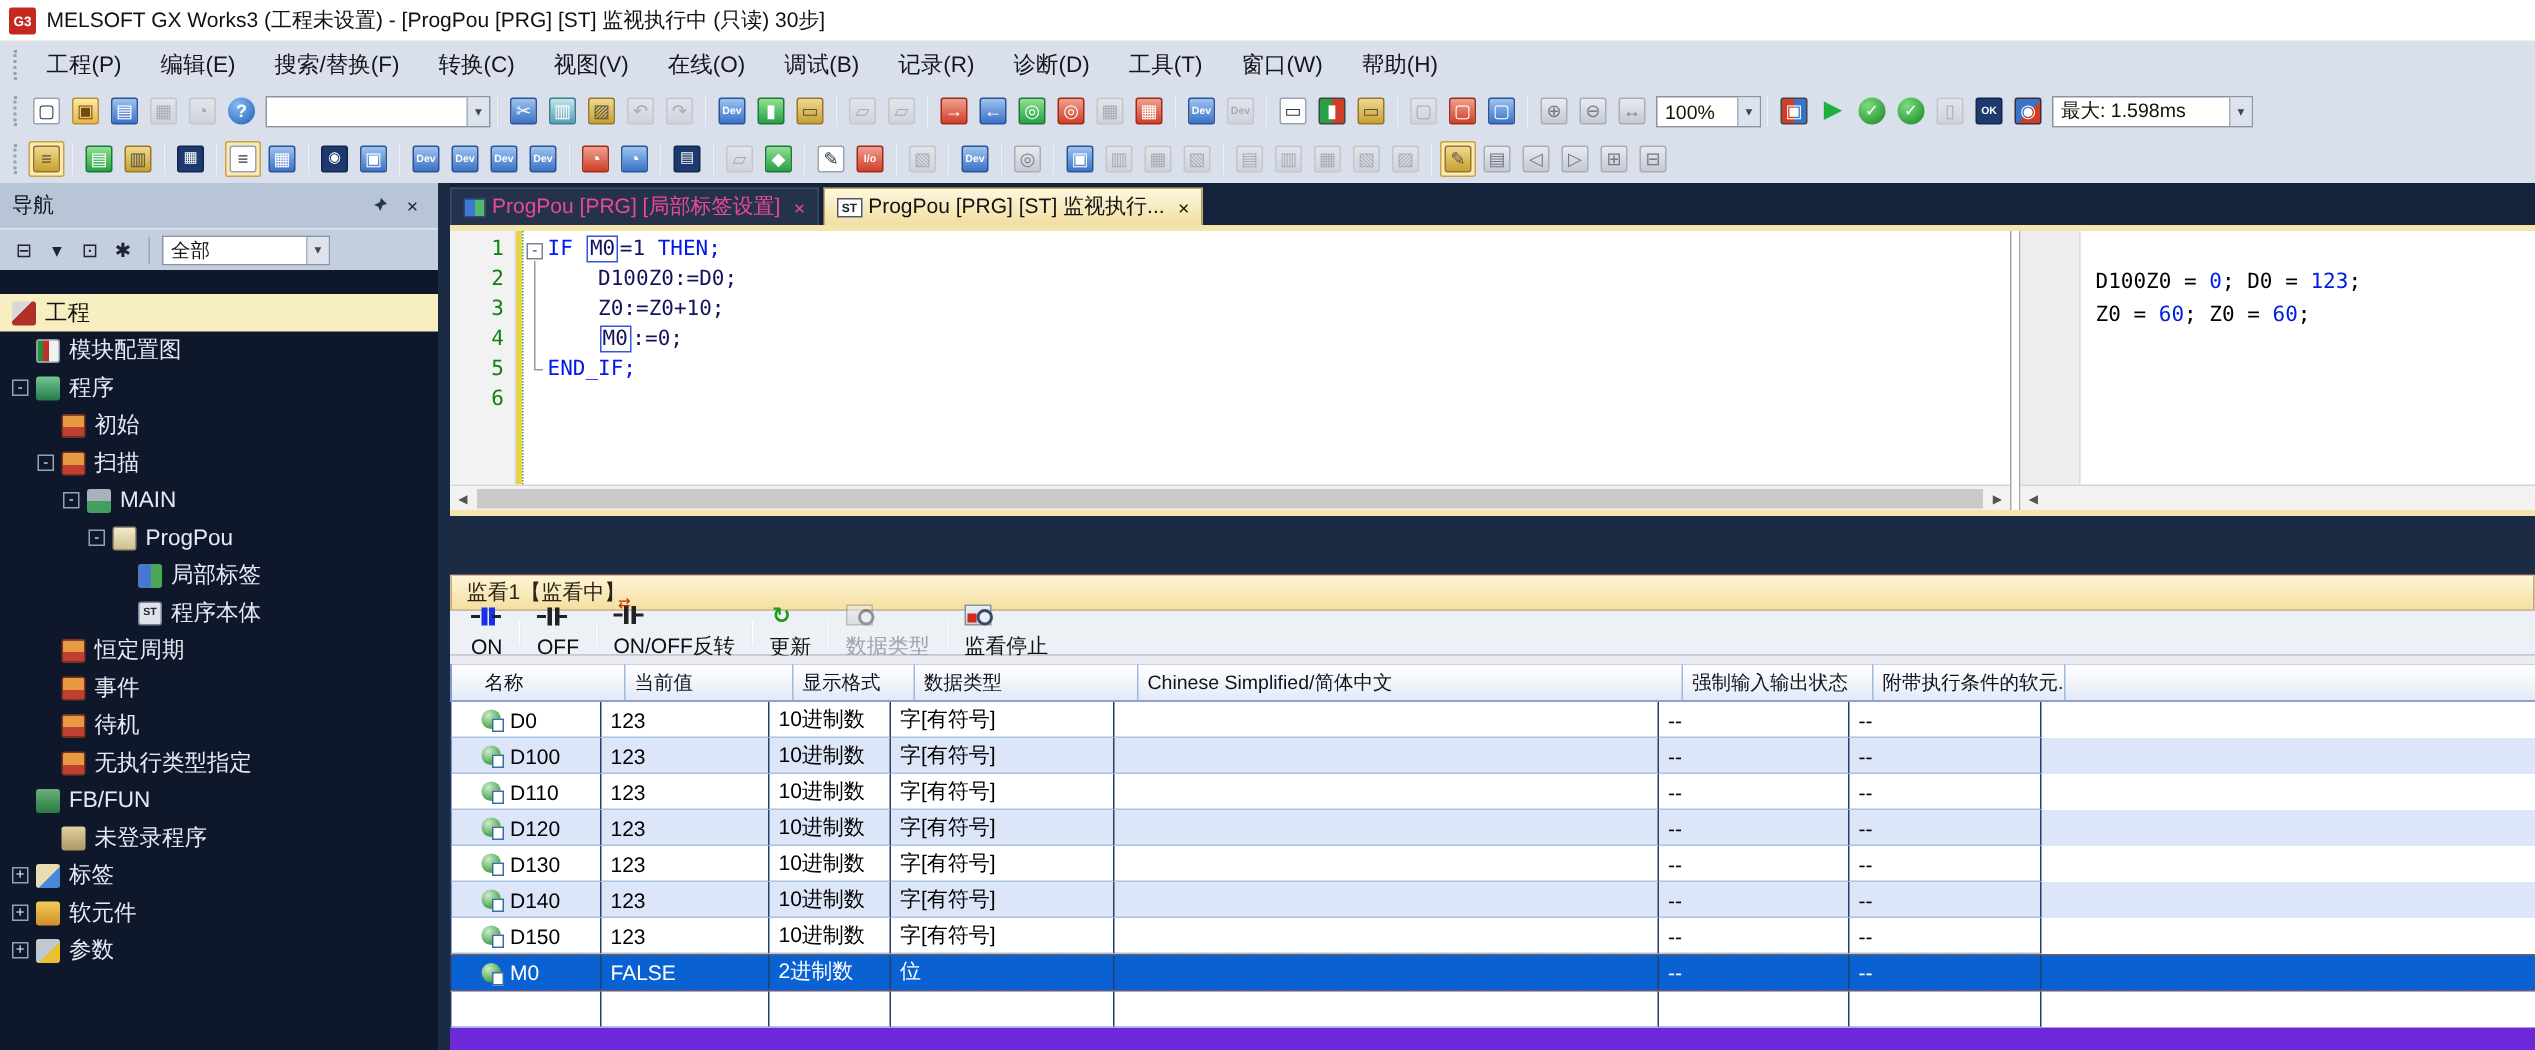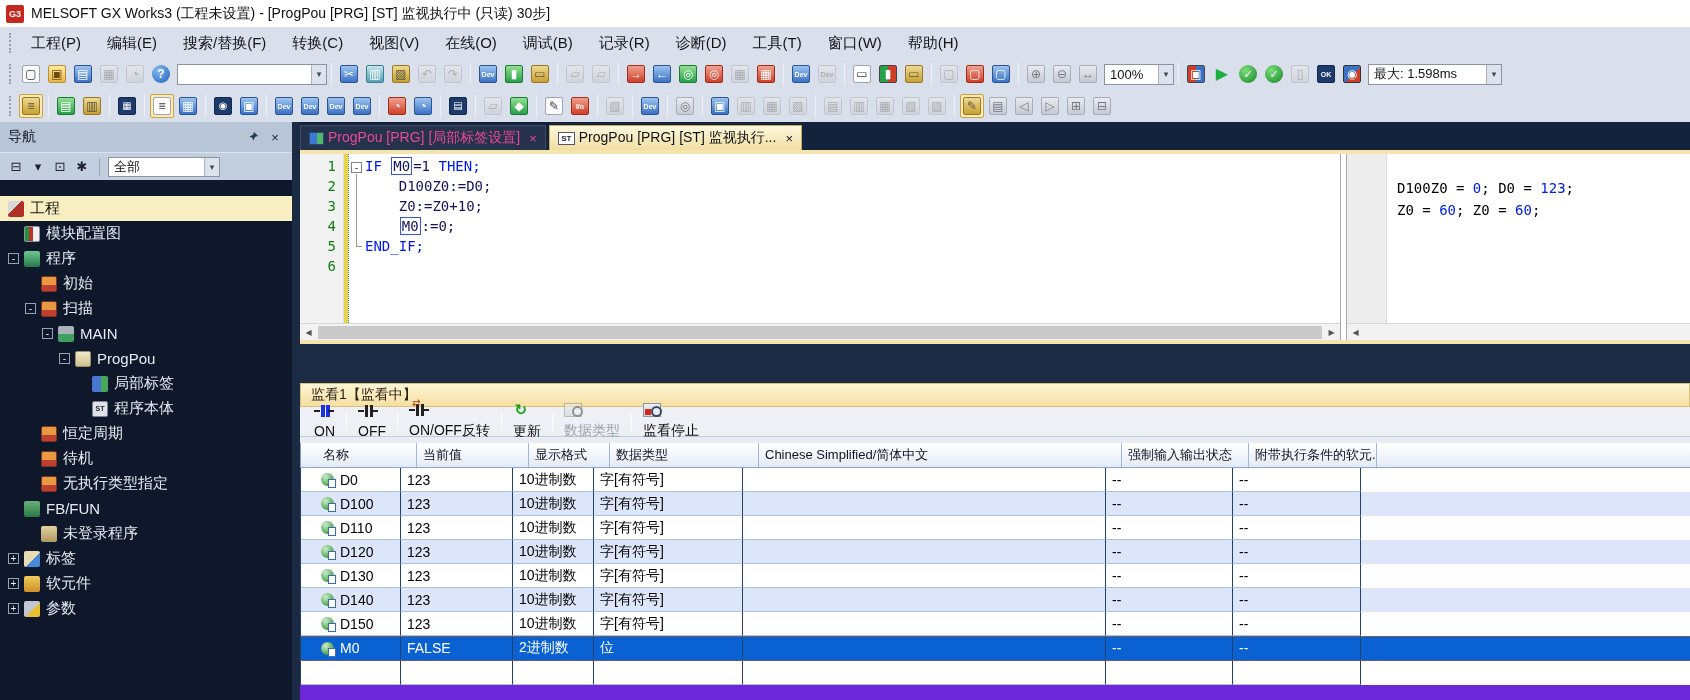--- a/index.html
+++ b/index.html
@@ -581,20 +581,26 @@
           <div class="trow">
             <span class="tspace" style="width: 25px;"></span>
             <span class="texp hid"></span>
             <span class="ti ti-exec"></span>
             <span class="tlabel">恒定周期</span>
           </div>
           <div class="trow">
             <span class="tspace" style="width: 25px;"></span>
             <span class="texp hid"></span>
             <span class="ti ti-exec"></span>
+            <span class="tlabel">事件</span>
+          </div>
+          <div class="trow">
+            <span class="tspace" style="width: 25px;"></span>
+            <span class="texp hid"></span>
+            <span class="ti ti-exec"></span>
             <span class="tlabel">待机</span>
           </div>
           <div class="trow">
             <span class="tspace" style="width: 25px;"></span>
             <span class="texp hid"></span>
             <span class="ti ti-exec"></span>
             <span class="tlabel">无执行类型指定</span>
           </div>
           <div class="trow">
             <span class="tspace" style="width: 8px;"></span>

